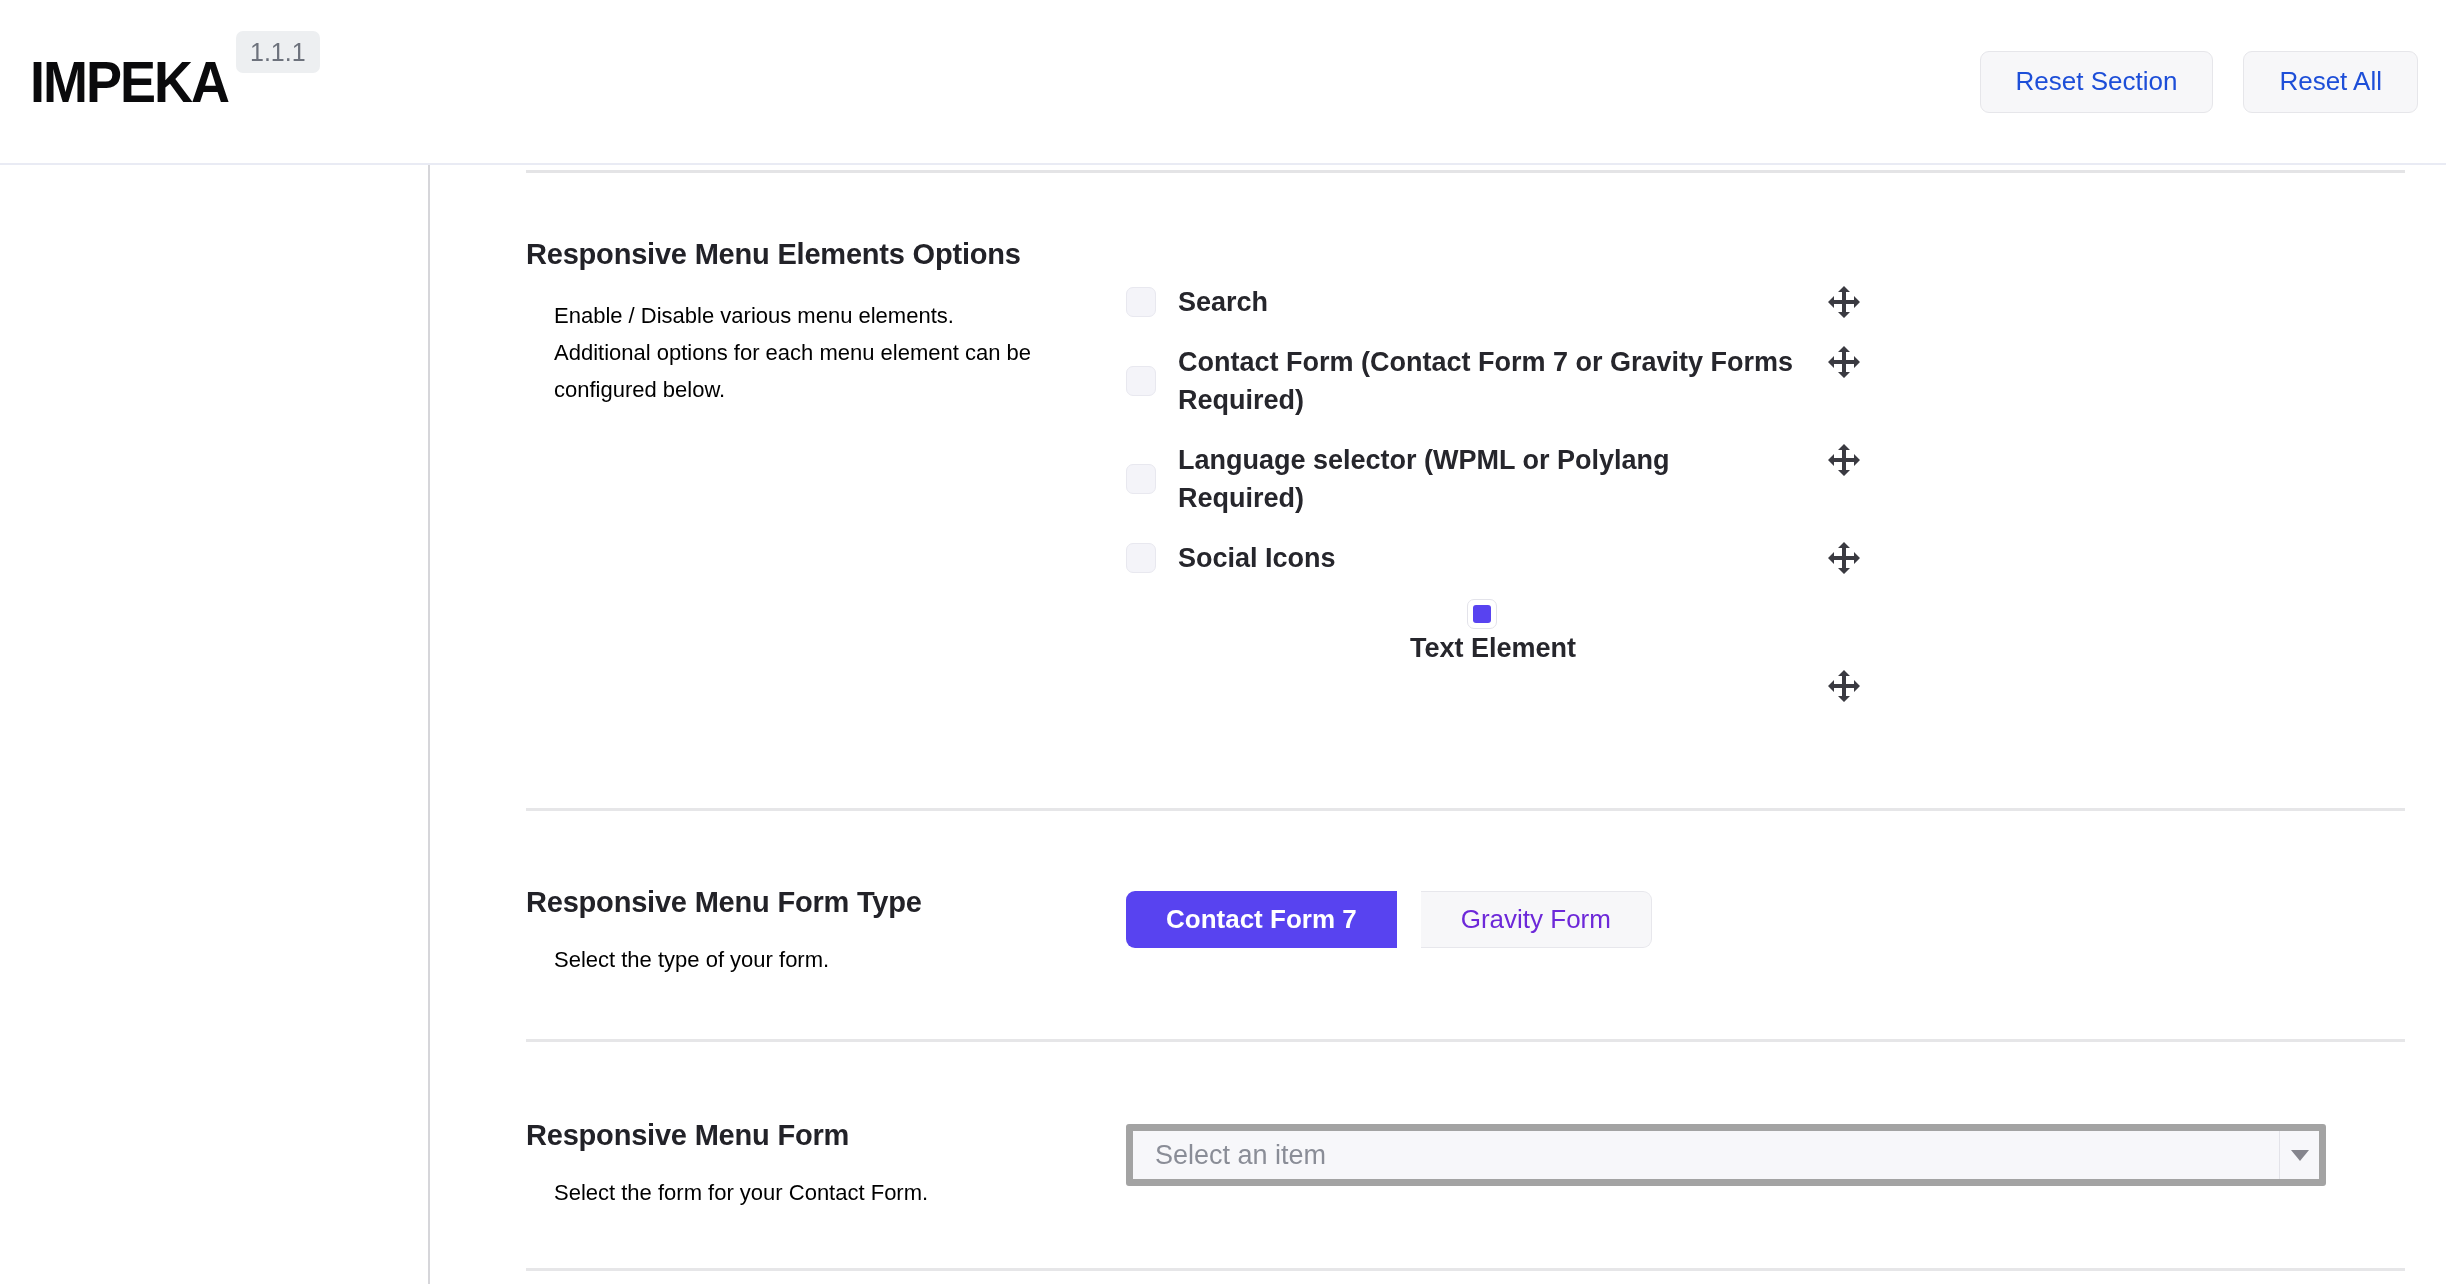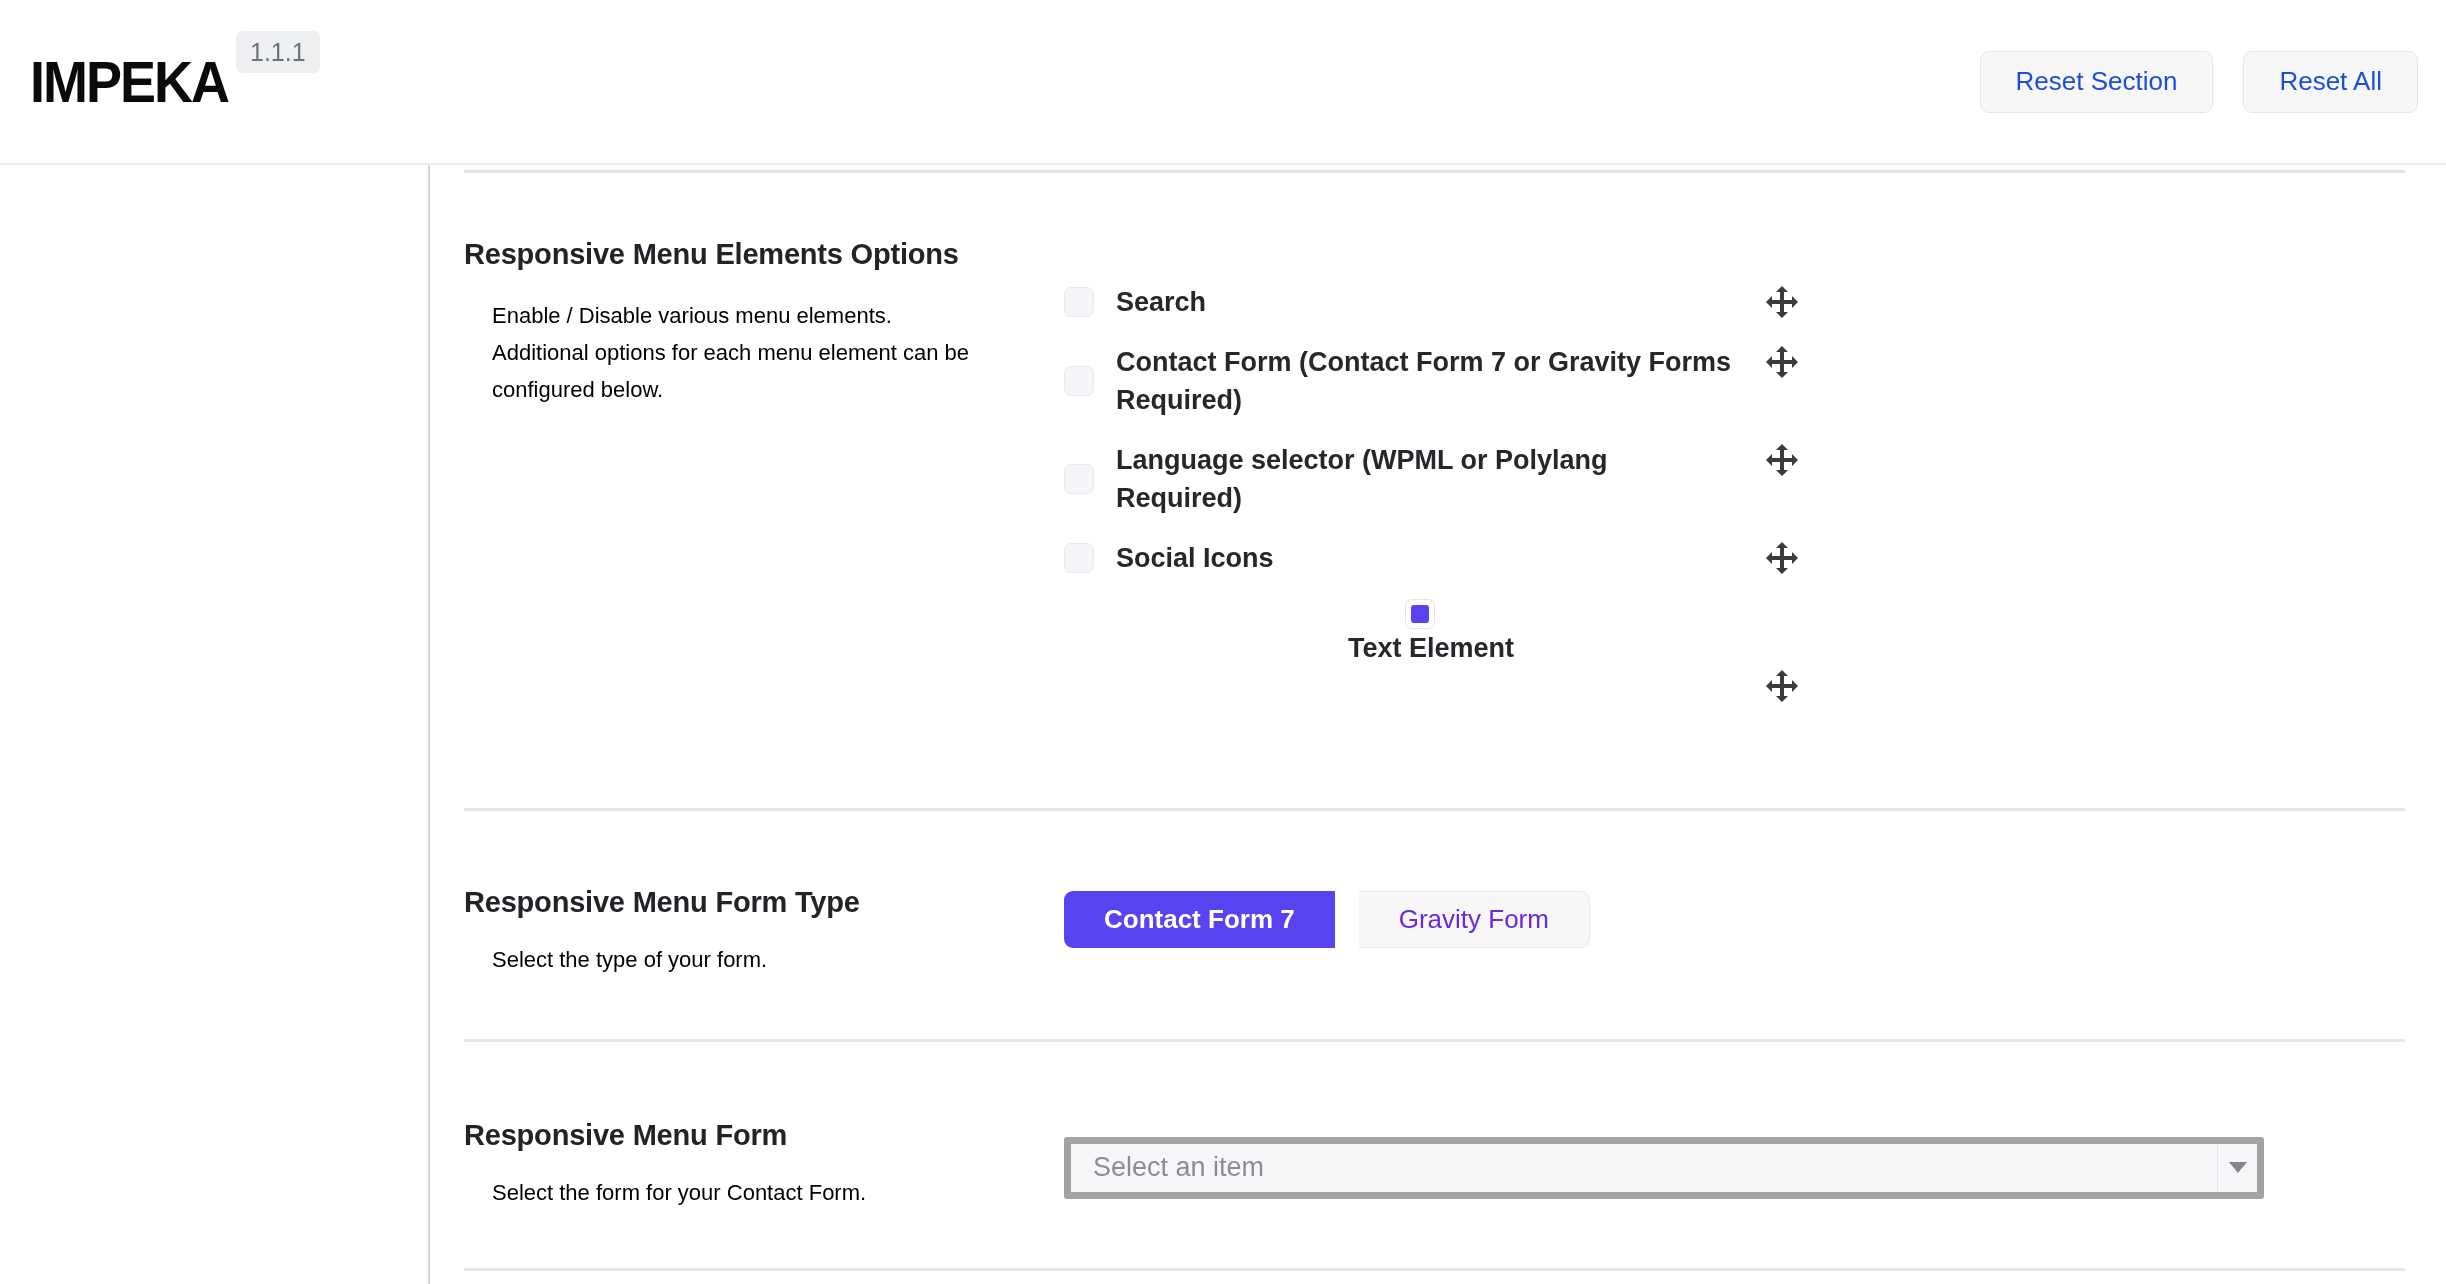--- a/index.html
+++ b/index.html
@@ -33,29 +33,29 @@
   .btn-primary {
     background:var(--accent,#5843f0); color:#fff; border:none; font-weight:600; padding:0 37px;
   }
   .btn-secondary {
     background:#f7f7f9; color:#1d4ed8; border:1px solid #e6e6ea; font-weight:500; padding:0 35px;
   }
 
   
   .main { display:flex; height:1119px; }
   .sidebar { width:430px; flex-shrink:0; border-right:2px solid #d6d6da; background:#fff; }
-  .content { flex:1; padding:0 41px 0 34px; }
+  .content { flex:1; padding:0 41px 0 96px; }
   .partial-divider { height:3px; background:#e4e4e6; margin-top:5px; }
   hr.divider { border:0; border-top:3px solid #e6e6e8; }
 
   
   .option-section { display:flex; align-items:flex-start; }
   .sec-elements { padding:62px 0 106px; }
   .sec-form-type { padding:72px 0 61px; }
-  .sec-menu-form { padding:74px 0 57px;align-items:center; }
+  .sec-menu-form { padding:74px 0 57px; }
   .option-left { width:505px; flex-shrink:0; margin-right:95px; }
   .section-title {
     font-size:29px; line-height:38px; font-weight:700; color:#222228; letter-spacing:-0.2px;
   }
   .section-desc { margin-top:20px; font-size:22px; line-height:37px; color:#000000;margin-left:28px; }
   .sec-elements .section-desc { margin-top:24px; }
   .option-right { flex:1; min-width:0; }
 
   
   .sortable-list { margin-top:48px; width:734px; }

